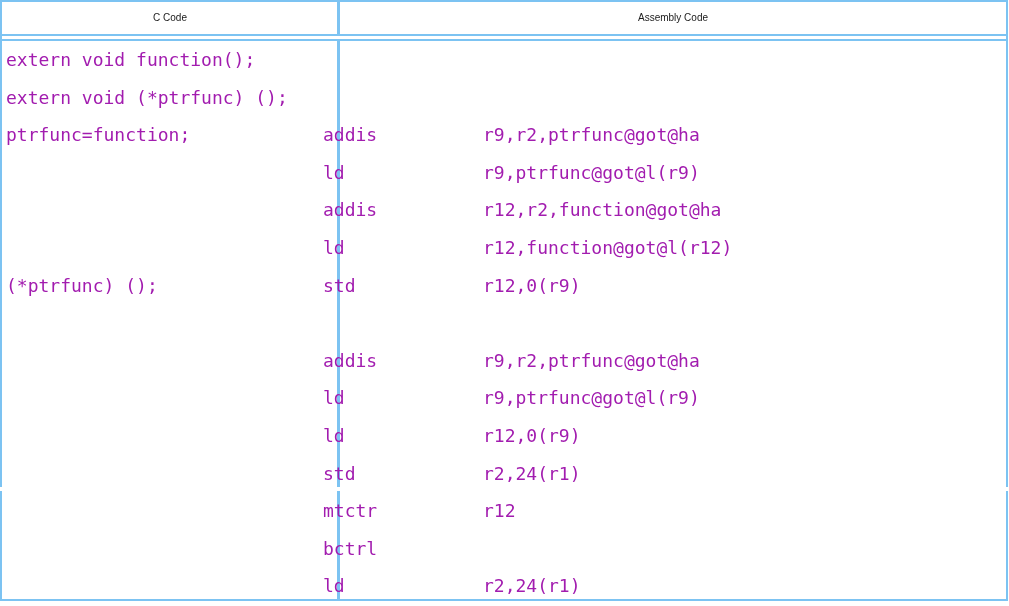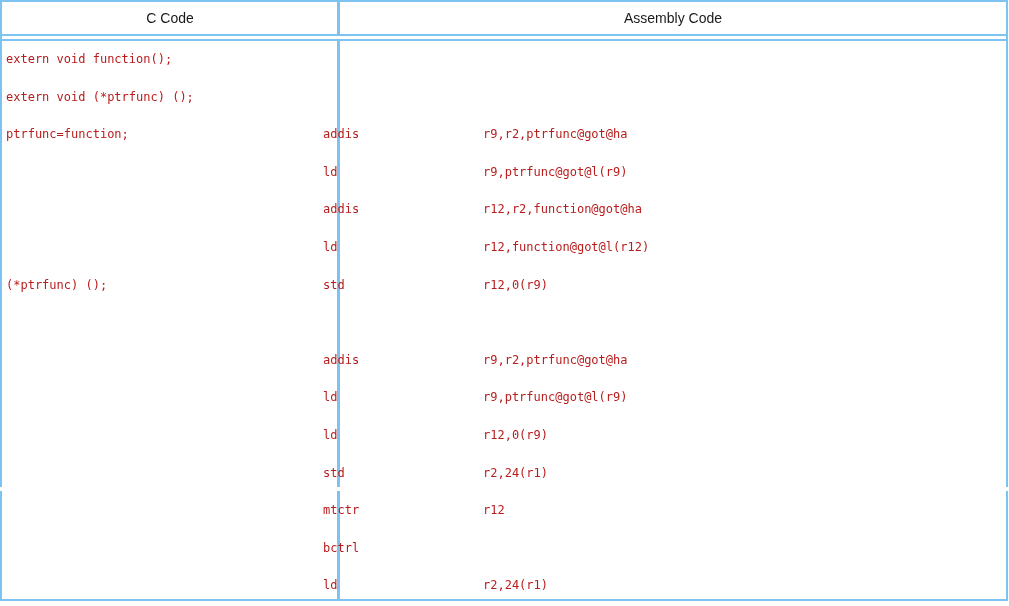--- a/index.html
+++ b/index.html
@@ -56,21 +56,21 @@
     top: 2px;
     width: 1008px;
     height: 32px;
   }
   .header-cell {
     position: absolute;
     top: 0;
     height: 32px;
     line-height: 32px;
     text-align: center;
-    font-size: 14px;
+    font-size: 10px;
     color: #1a1a1a;
     font-family: "Liberation Sans", sans-serif;
   }
   .header-c   { left: 2px;   width: 336px; }
   .header-asm { left: 340px; width: 666px; }
 
   .header-rule-bottom {
     position: absolute;
     left: 0;
     top: 34px;
@@ -95,22 +95,22 @@
     background: #7cc3f2;
   }
   .div-head { top: 2px;   height: 32px; }
   .div-a    { top: 41px;  height: 446px; }
   .div-b    { top: 491px; height: 108px; }
 
   
   .col {
     position: absolute;
     font-family: "DejaVu Sans Mono", "Liberation Mono", monospace;
-    font-size: 12px;
-    color: #b91c1c;
+    font-size: 18px;
+    color: #a21caf;
     white-space: pre;
   }
   .col-c   { left: 6px;   top: 41px; width: 330px; }
   .col-asm { left: 323px; top: 41px; width: 660px; }
 
   .code-line {
     height: 37.6px;
     line-height: 37.6px;
     white-space: pre;
   }

